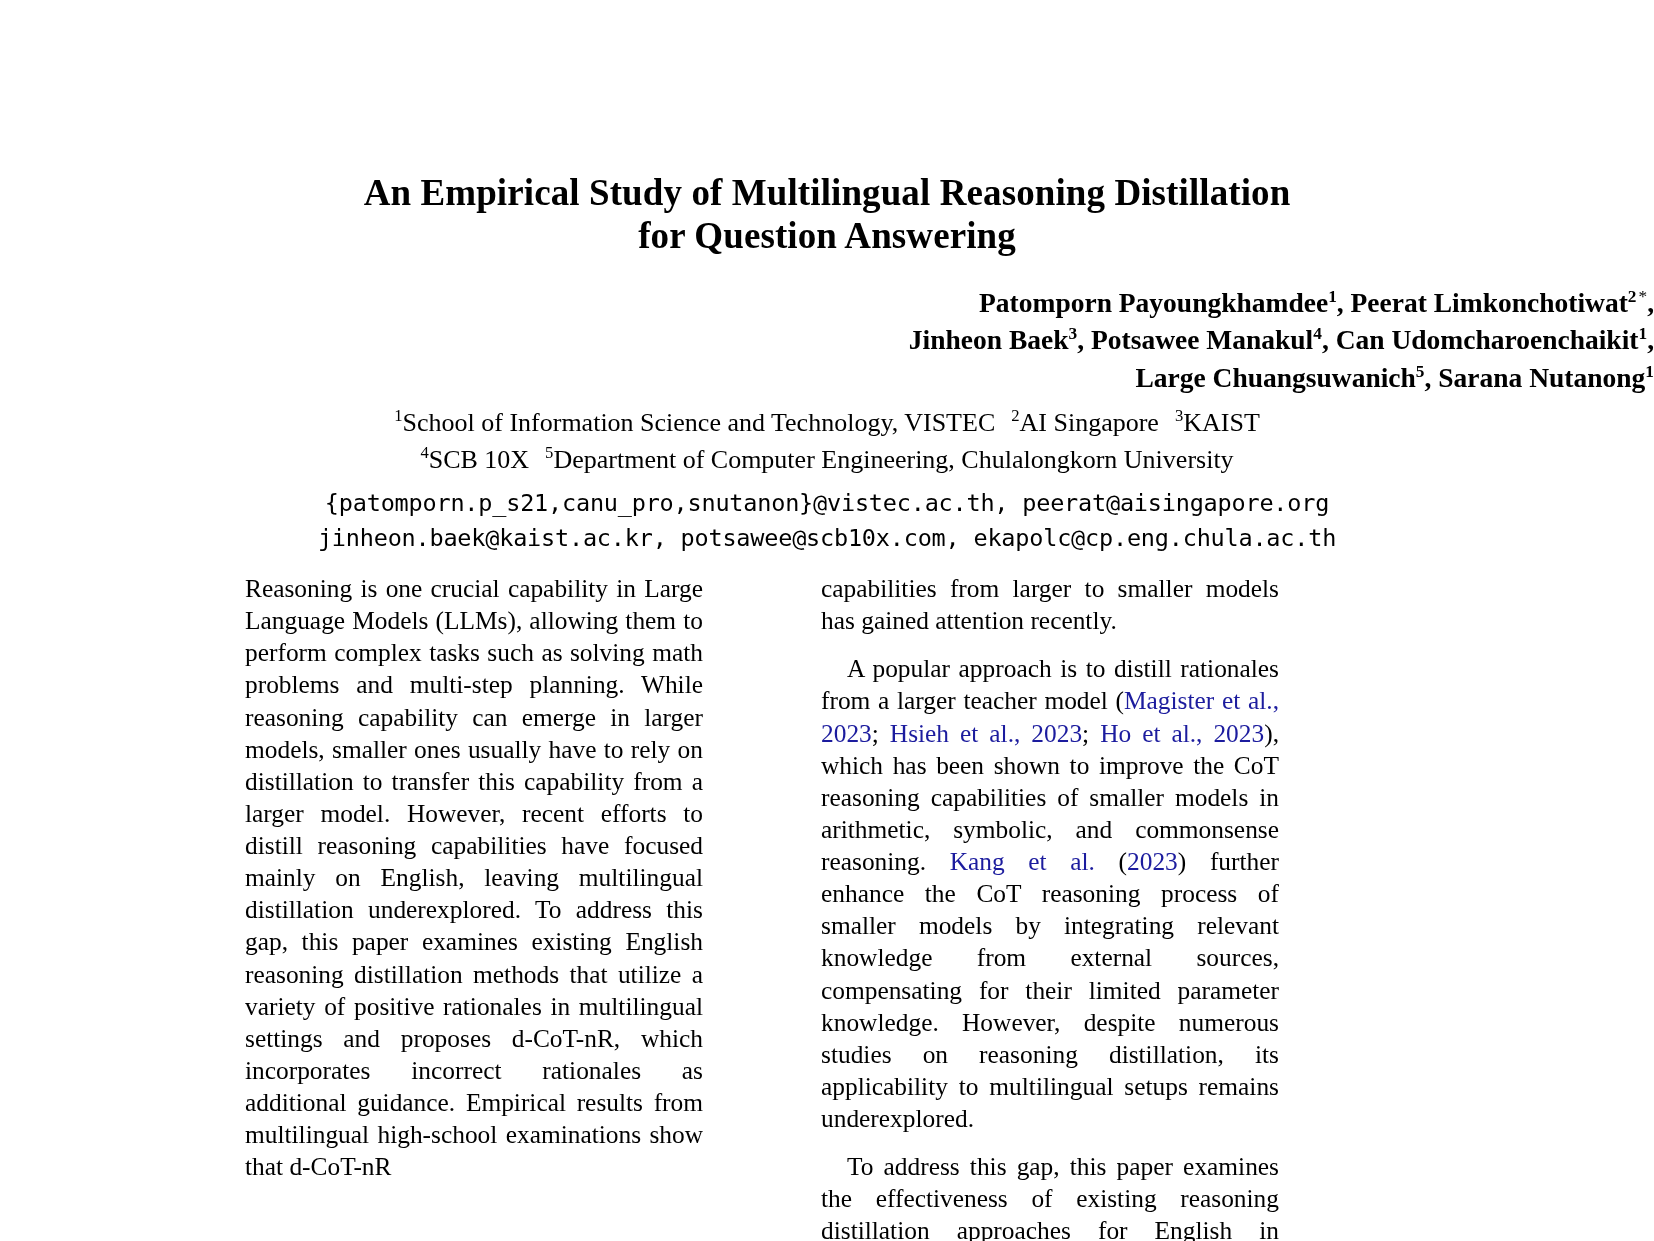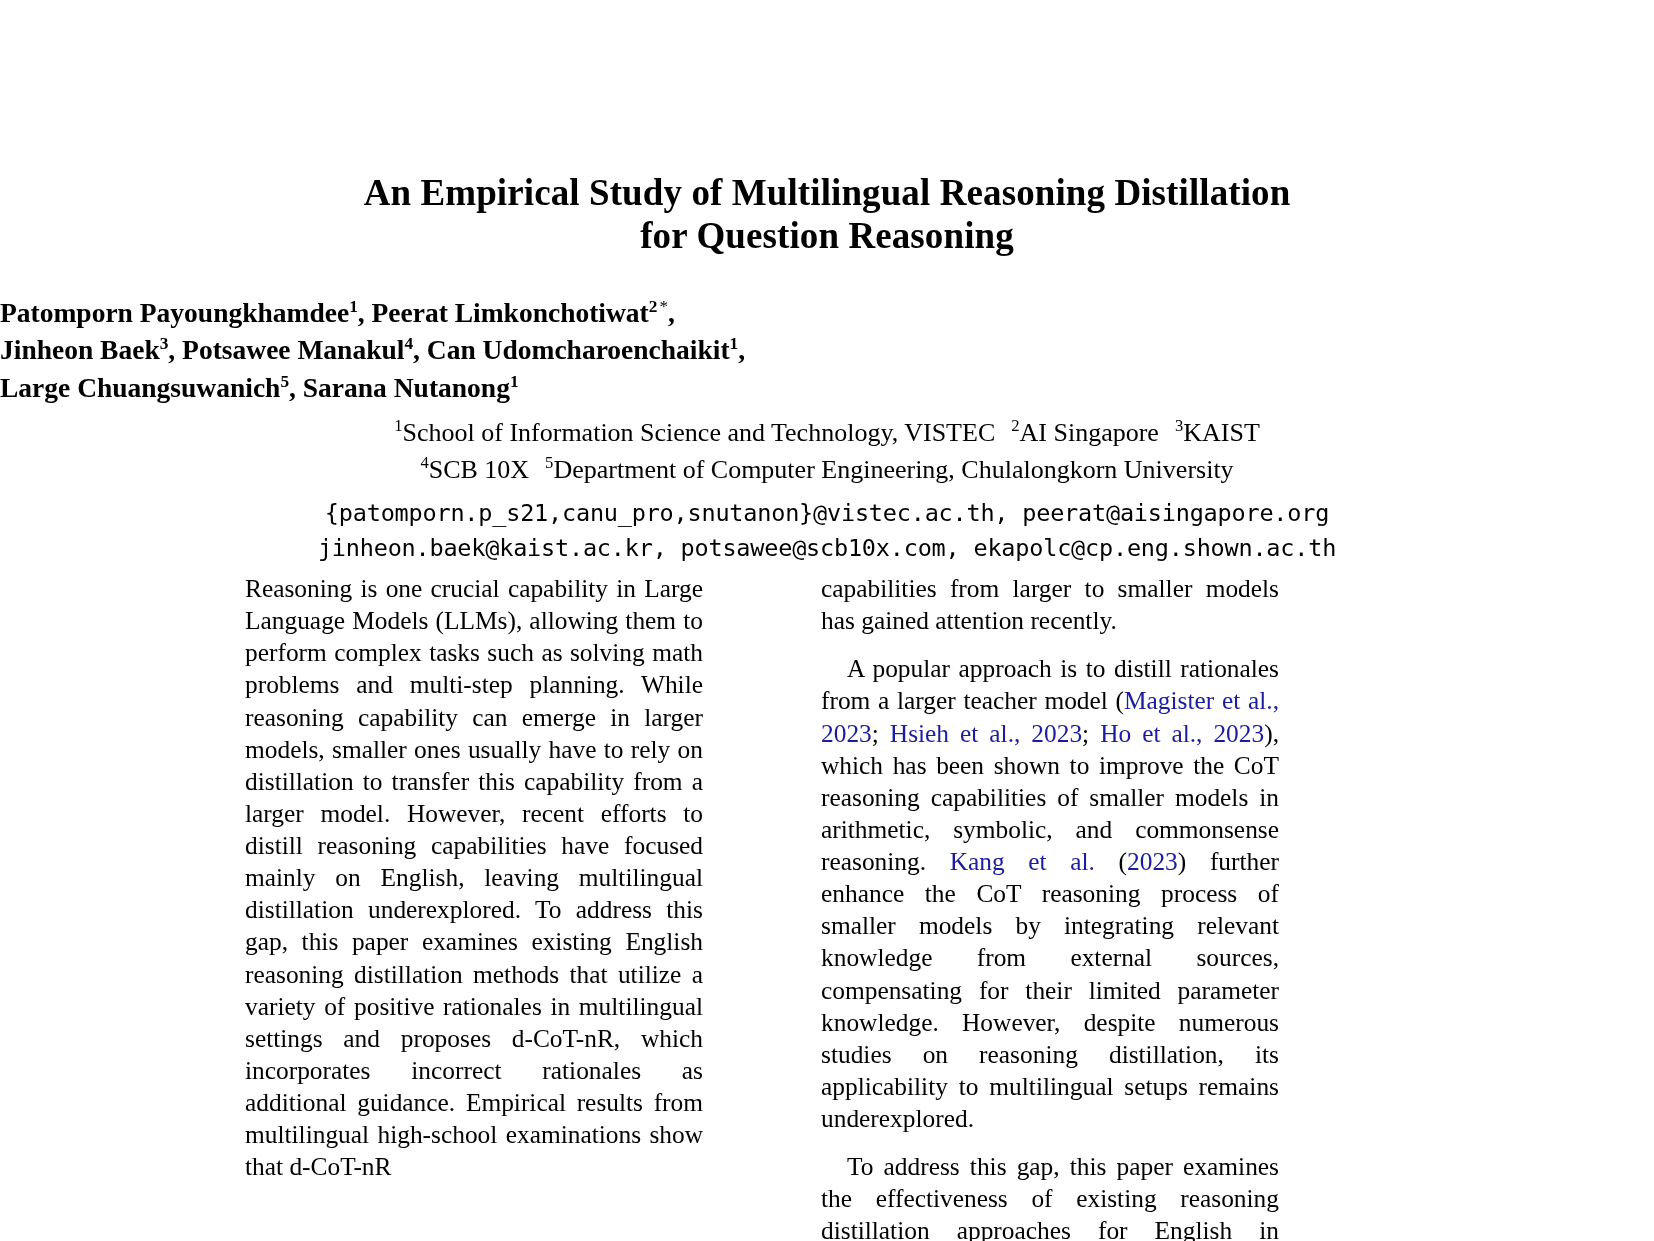--- a/index.html
+++ b/index.html
@@ -35,25 +35,25 @@
     letter-spacing: 0.1px;
     margin: 0 auto;
     width: 1060px;
   }
   .paper-title .title-line {
     display: block;
   }
 
   
   .authors {
-    margin-top: 36px;
+    margin-top: 26px;
     font-size: 27.5px;
     font-weight: bold;
     line-height: 1.36;
-    text-align: left;
+    text-align: right;
   }
   .authors .author-line {
     display: block;
     white-space: nowrap;
   }
   sup {
     font-size: 0.63em;
     vertical-align: super;
     line-height: 0;
     font-weight: bold;
@@ -142,40 +142,40 @@
 </style>
 </head>
 <body>
 
 <div class="page">
 
   <div class="title-block">
 
     <h1 class="paper-title">
       <span class="title-line">An Empirical Study of Multilingual Reasoning Distillation</span>
-      <span class="title-line">for Question Reasoning</span>
+      <span class="title-line">for Question Answering</span>
     </h1>
 
     <div class="authors">
       <span class="author-line"><span>Patomporn Payoungkhamdee</span><sup>1</sup><span>, </span><span>Peerat Limkonchotiwat</span><sup>2</sup><sup class="star">*</sup><span>,</span></span>
 
       <span class="author-line"><span>Jinheon Baek</span><sup>3</sup><span>, </span><span>Potsawee Manakul</span><sup>4</sup><span>, </span><span>Can Udomcharoenchaikit</span><sup>1</sup><span>,</span></span>
 
       <span class="author-line"><span>Large Chuangsuwanich</span><sup>5</sup><span>, </span><span>Sarana Nutanong</span><sup>1</sup></span>
     </div>
 
     <div class="affiliations">
       <span class="aff-line"><sup>1</sup><span>School of Information Science and Technology, VISTEC</span><span class="aff-gap"></span><sup>2</sup><span>AI Singapore</span><span class="aff-gap"></span><sup>3</sup><span>KAIST</span></span>
 
       <span class="aff-line"><sup>4</sup><span>SCB 10X</span><span class="aff-gap"></span><sup>5</sup><span>Department of Computer Engineering, Chulalongkorn University</span></span>
     </div>
 
     <div class="emails">
       <span class="email-line">{patomporn.p_s21,canu_pro,snutanon}@vistec.ac.th, peerat@aisingapore.org</span>
-      <span class="email-line">jinheon.baek@kaist.ac.kr, potsawee@scb10x.com, ekapolc@cp.eng.shown.ac.th</span>
+      <span class="email-line">jinheon.baek@kaist.ac.kr, potsawee@scb10x.com, ekapolc@cp.eng.chula.ac.th</span>
     </div>
 
   </div>
 
   <div class="columns">
 
     <div class="col col-left">
       <p class="body-text">Reasoning is one crucial capability in Large Language Models (LLMs), allowing them to perform complex tasks such as solving math problems and multi-step planning.  While reasoning capability can emerge in larger models, smaller ones usually have to rely on distillation to transfer this capability from a larger model. However, recent efforts to distill reasoning capabilities have focused mainly on English, leaving multilingual distillation underexplored.  To address this gap, this paper examines existing English reasoning distillation methods that utilize a variety of positive rationales in multilingual settings and proposes d-CoT-nR, which incorporates incorrect rationales as additional guidance. Empirical results from multilingual high-school examinations show that d-CoT-nR</p>
     </div>
 

